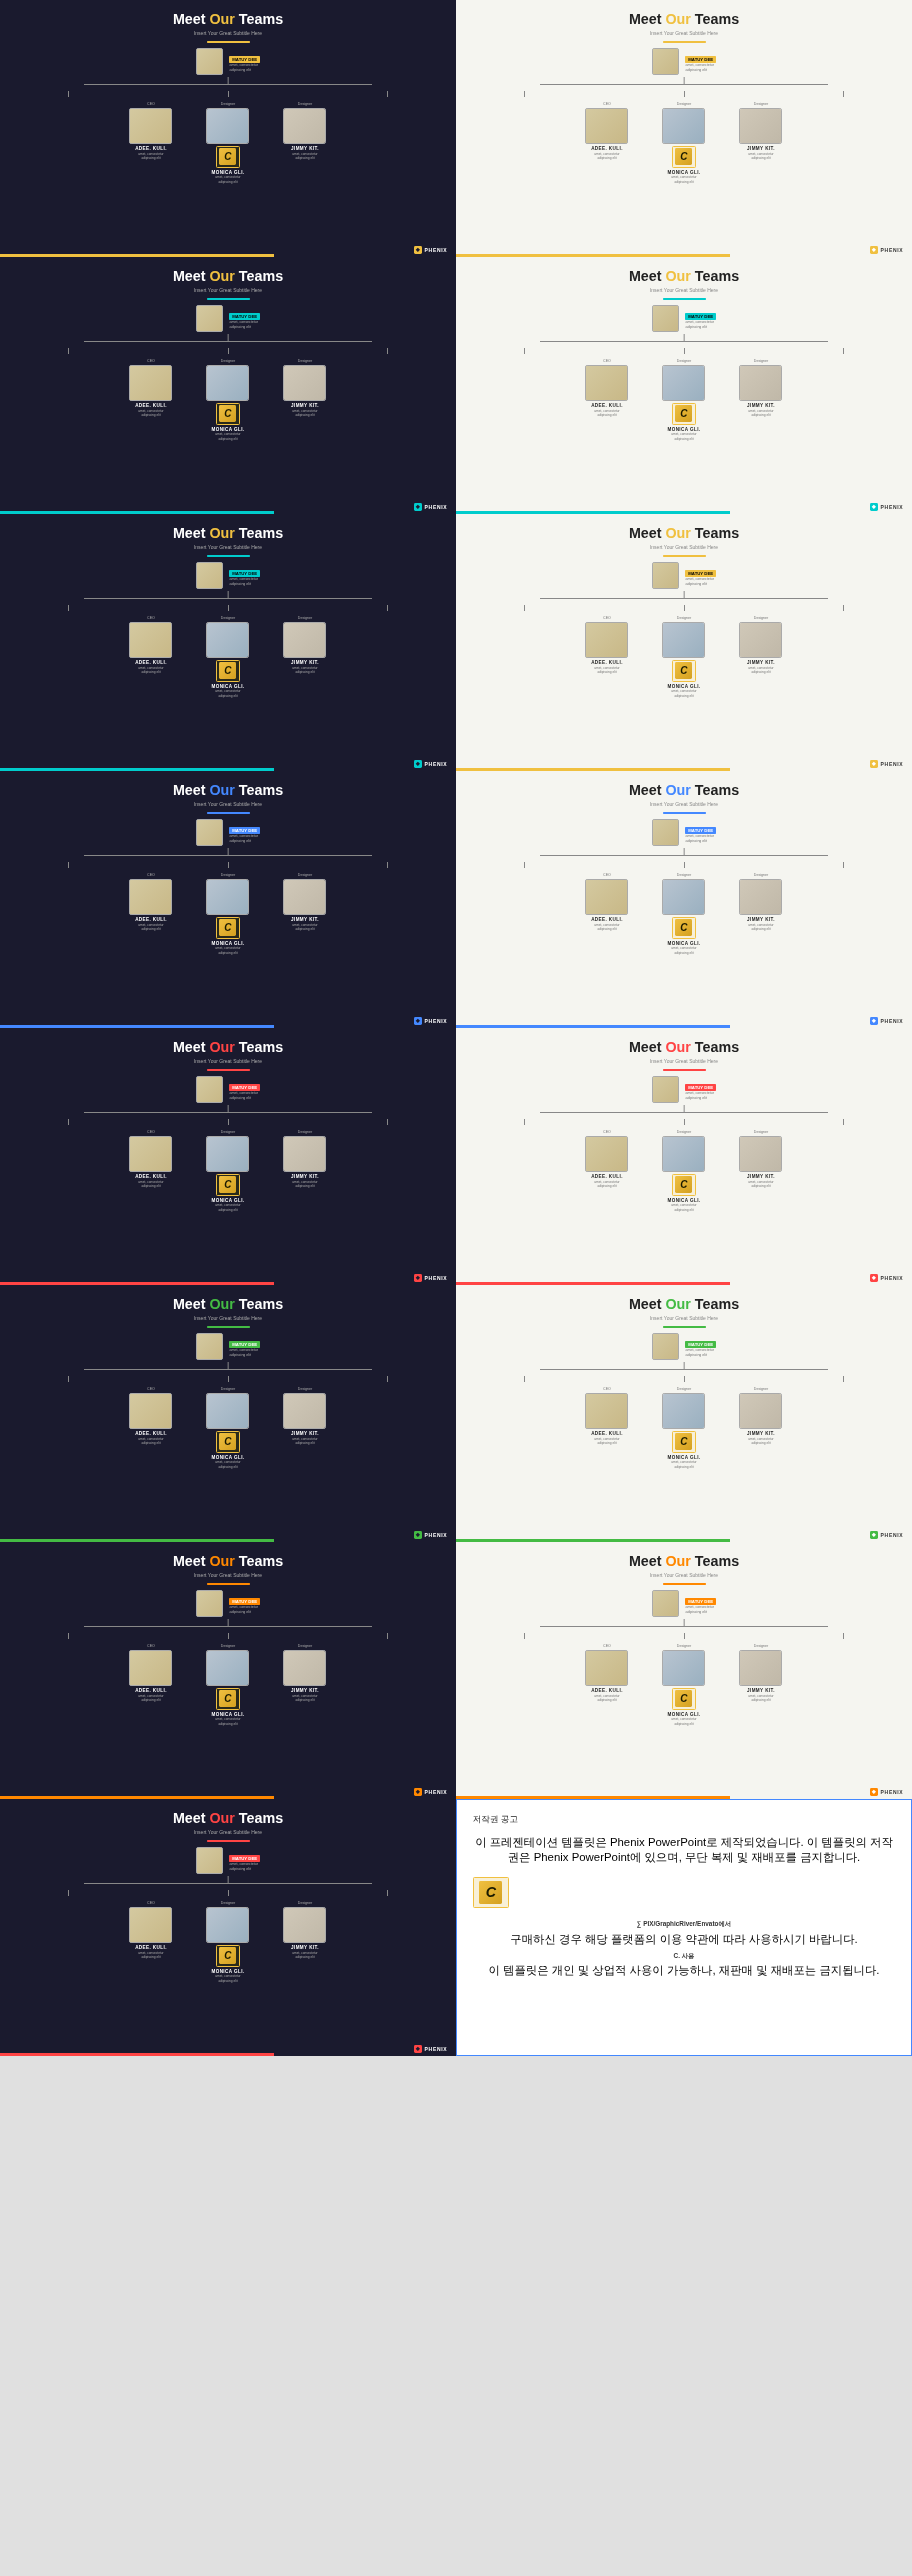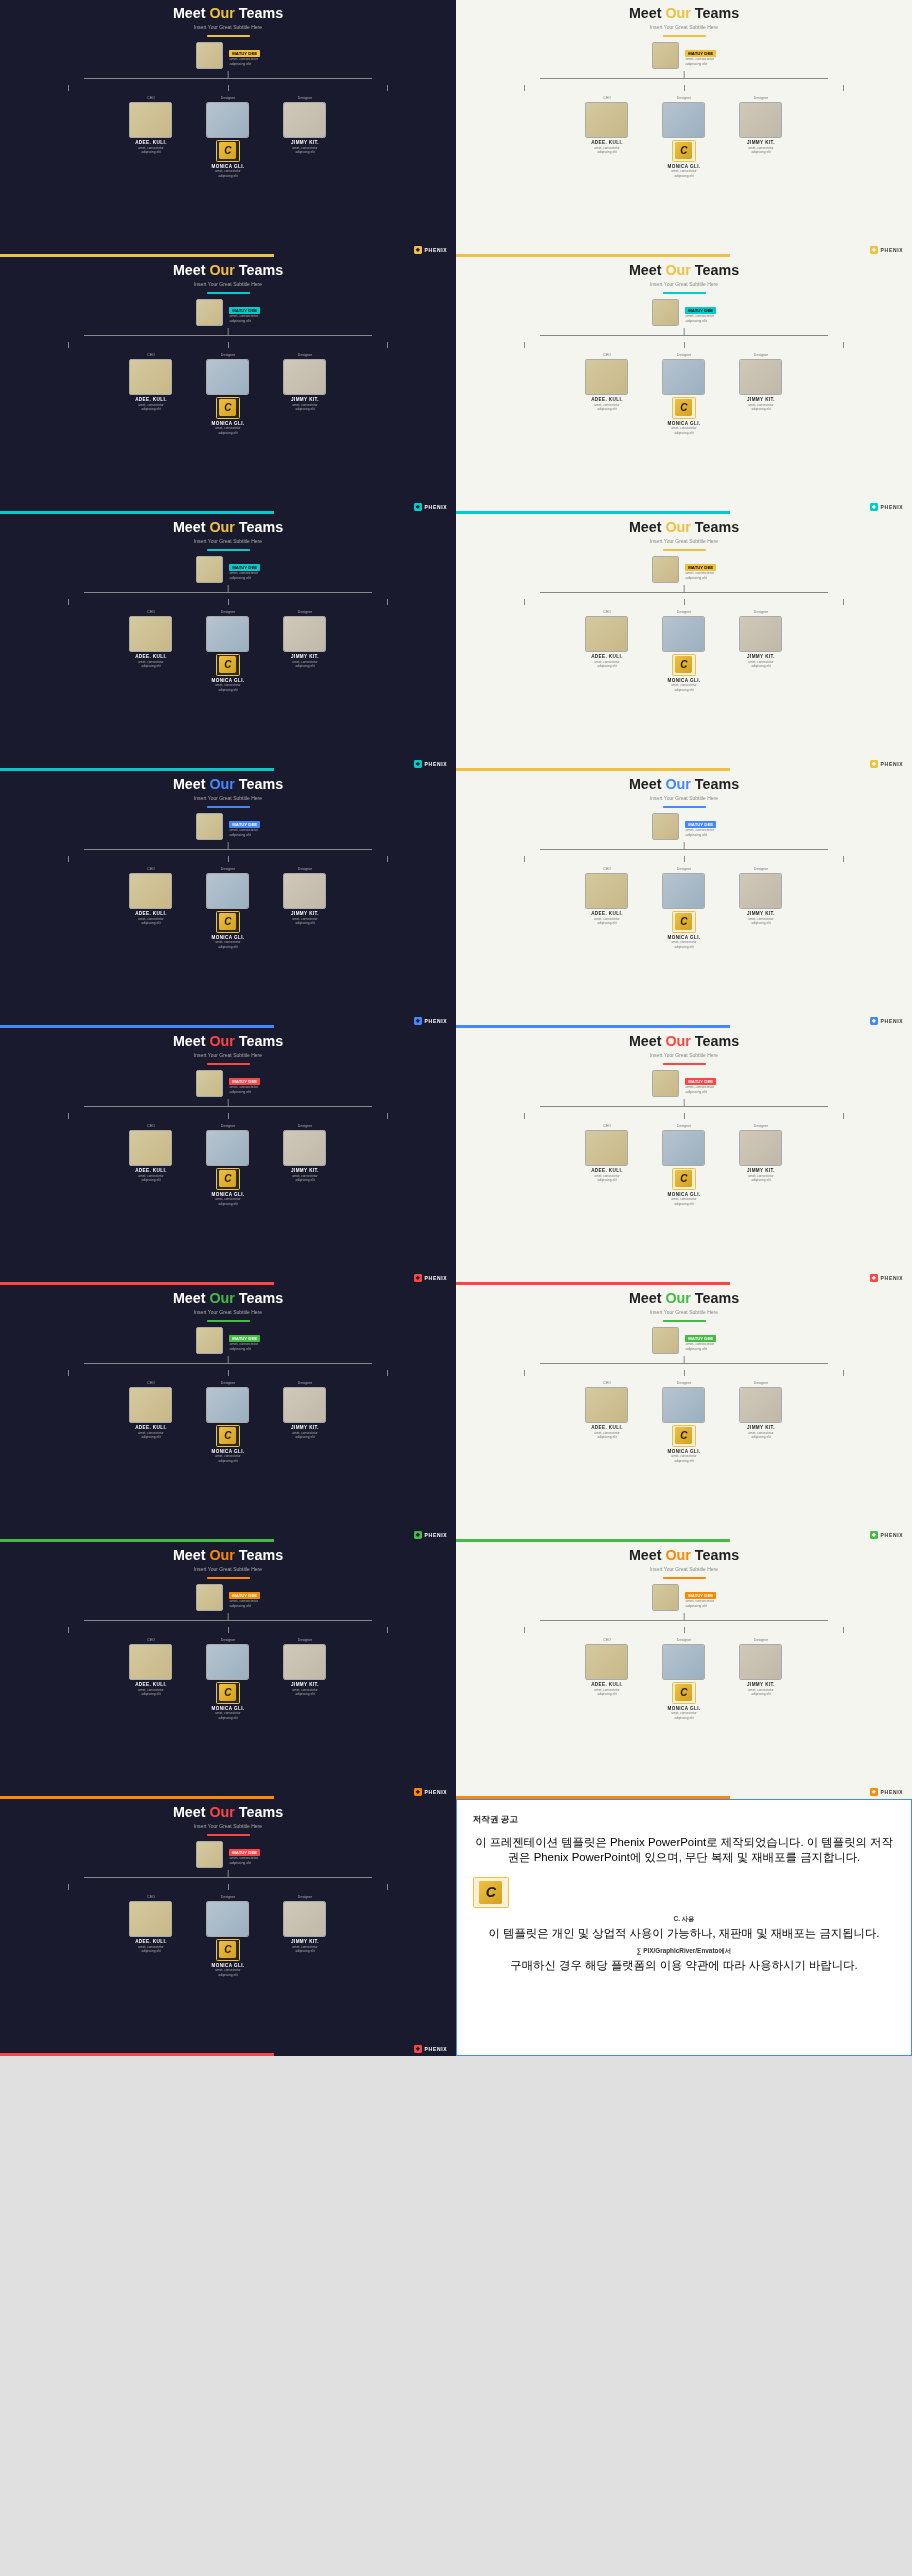--- a/index.html
+++ b/index.html
@@ -17,21 +17,21 @@
 
     .slide {
       width: 456px;
       height: 257px;
       position: relative;
       overflow: hidden;
       display: flex;
       flex-direction: column;
       align-items: center;
       justify-content: space-between;
-      padding-top: 5px;
+      padding-top: 11px;
     }
 
     
     .slide.dark {
       background: #1a1a2e;
     }
 
     
     .slide.light {
       background: #f5f5f0;
@@ -314,21 +314,21 @@
     }
 
     .v-conn {
       width: 0.7px;
       height: 5.7px;
       background: #888;
     }
 
     .info-title {
       font-size: 8.6px;
-      font-weight: bold;
+      font-weight: normal;
       color: #222;
       margin-bottom: 7.1px;
     }
 
     .info-section {
       margin-bottom: 5.7px;
       text-align: center;
     }
 
     .info-section-title {
@@ -1364,25 +1364,25 @@
     <div class="info-content">
       <div class="info-section">
         <div class="info-section-title"></div>
         <div>이 프레젠테이션 템플릿은 Phenix PowerPoint로 제작되었습니다. 이 템플릿의 저작권은 Phenix PowerPoint에 있으며, 무단 복제 및 재배포를 금지합니다.</div>
       </div>
       <div style="margin-top:11.4px;">
         <div class="ceo-card" style="display:inline-flex; background:#f8f0d8; border-color:#f0c040; padding:2.9px 5.7px; margin-bottom:7.1px;">
           <div class="ceo-icon" style="font-style:italic;font-size:14.3px;width:23px;height:23px;">C</div>
         </div>
       </div>
+      <div class="info-section" style="margin-top:5.7px;">
+        <div class="info-section-title">∑ PIX/GraphicRiver/Envato에서</div>
+        <div>구매하신 경우 해당 플랫폼의 이용 약관에 따라 사용하시기 바랍니다.</div>
+      </div>
       <div class="info-section">
         <div class="info-section-title">C. 사용</div>
         <div>이 템플릿은 개인 및 상업적 사용이 가능하나, 재판매 및 재배포는 금지됩니다.</div>
       </div>
-      <div class="info-section" style="margin-top:5.7px;">
-        <div class="info-section-title">∑ PIX/GraphicRiver/Envato에서</div>
-        <div>구매하신 경우 해당 플랫폼의 이용 약관에 따라 사용하시기 바랍니다.</div>
-      </div>
     </div>
   </div>
 
 </div>
 
 
 </body></html>

